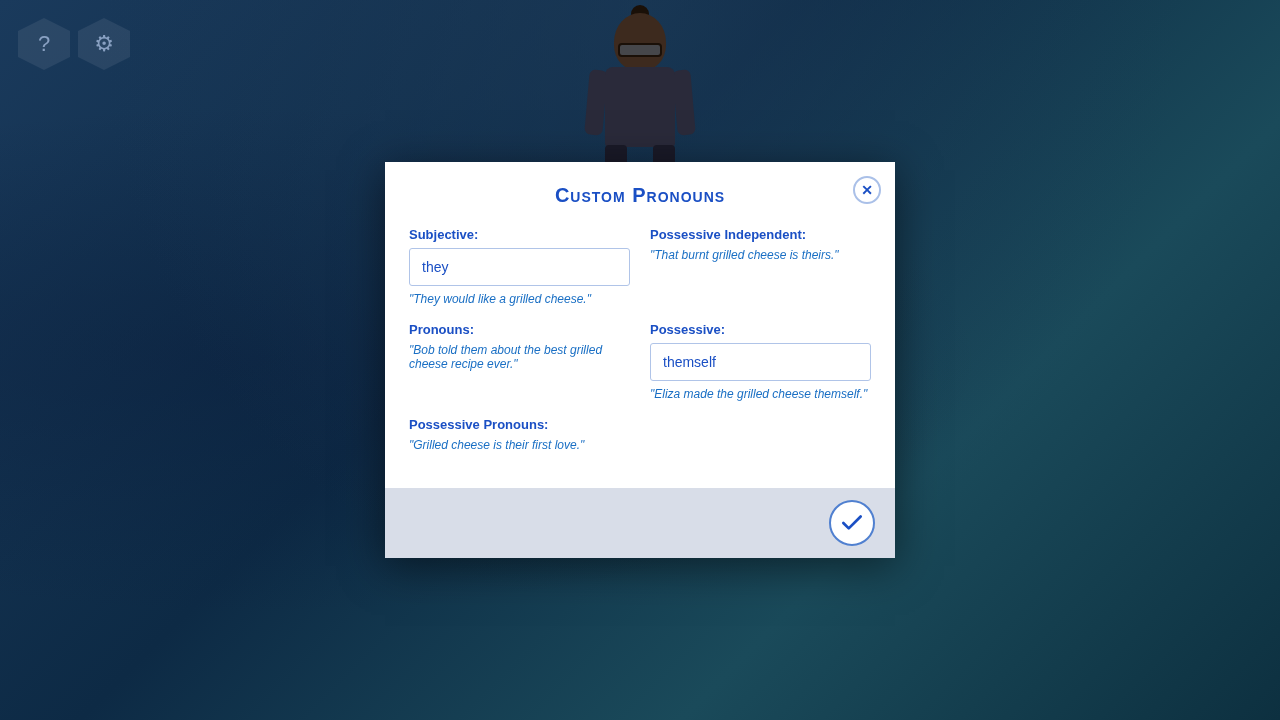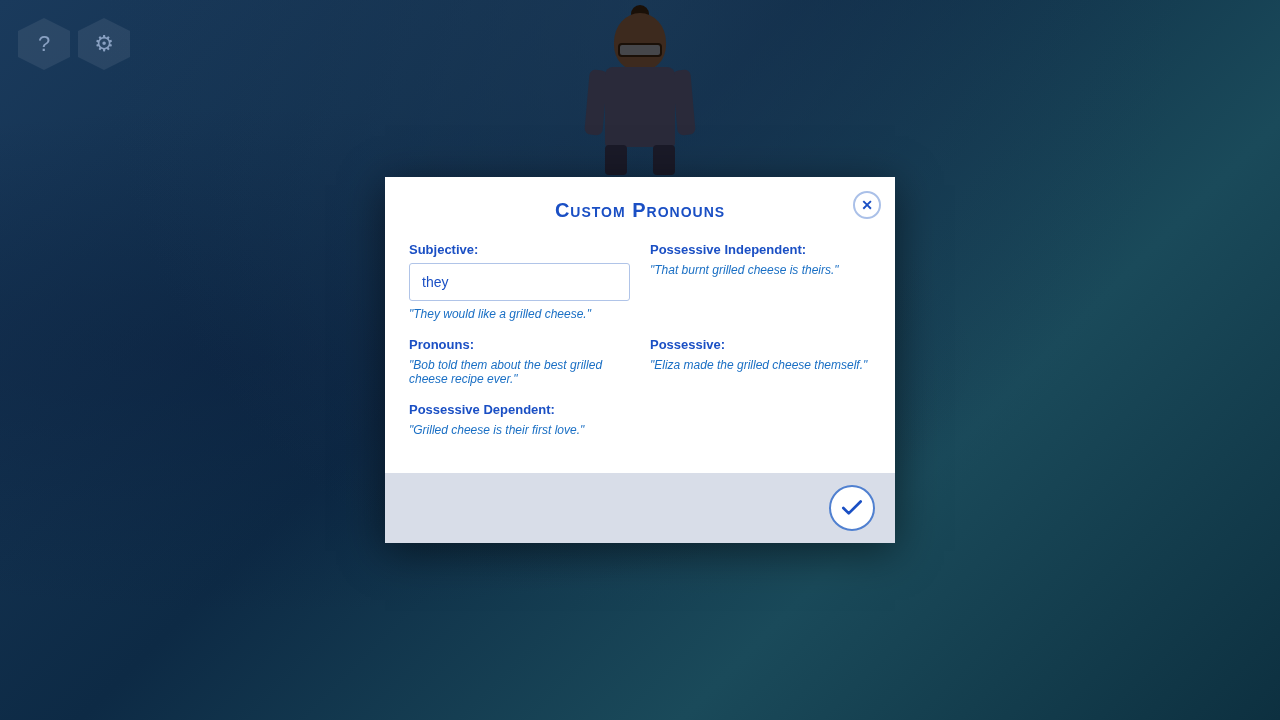--- a/index.html
+++ b/index.html
@@ -322,25 +322,26 @@
         <div class="field-example">"That burnt grilled cheese is theirs."</div>
       </div>
 
       <div class="field-group">
         <div class="field-label">Pronouns:</div>
         <div class="field-example">"Bob told them about the best grilled cheese recipe ever."</div>
       </div>
 
       <div class="field-group">
         <div class="field-label">Possessive:</div>
+        <input class="field-input" type="text" value="themself" style="">
         <div class="field-example">"Eliza made the grilled cheese themself."</div>
       </div>
 
       <div class="field-group full-width">
-        <div class="field-label">Possessive Dependent:</div>
+        <div class="field-label">Possessive Pronouns:</div>
         <div class="field-example">"Grilled cheese is their first love."</div>
       </div>
 
     </div>
 
     <div class="modal-footer">
       <button class="confirm-btn">
         <svg viewBox="0 0 24 24" fill="none" stroke="#1a4fc4" stroke-width="2.5" stroke-linecap="round" stroke-linejoin="round">
           <polyline points="20 6 9 17 4 12"></polyline>
         </svg>

